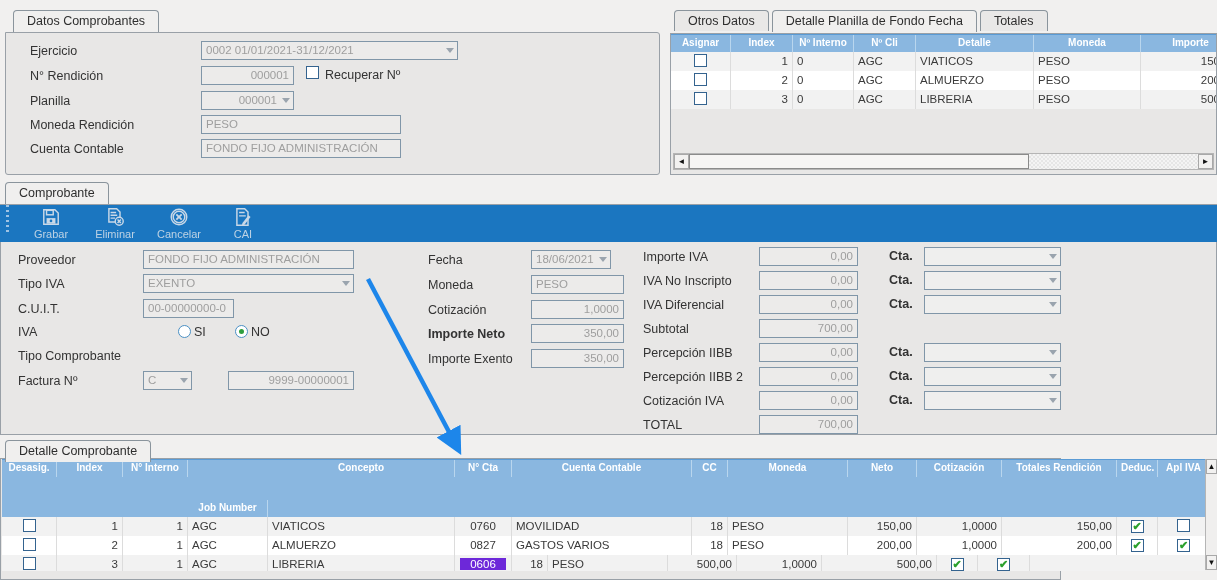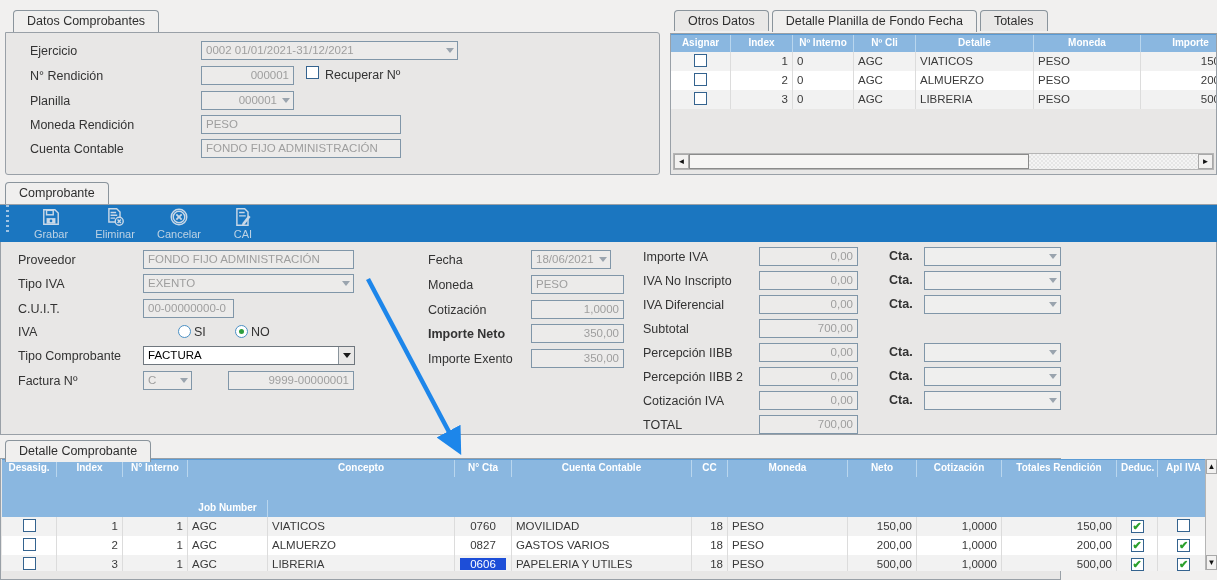--- a/index.html
+++ b/index.html
@@ -38,21 +38,21 @@
   .grow { display:flex; }
   .gh { background:#8ab7e0; border-top:1px solid #5a9bd5; }
   .gh .gc { color:#fff; font-weight:bold; font-size:10px; text-align:center; border-right:1px solid #b9d6ee;
             line-height:16px; height:17px; }
   .gc { flex:0 0 auto; font-size:11.5px; line-height:18px; height:19px; padding:0 4px; white-space:nowrap;
         overflow:hidden; border-right:1px solid #dcdcdc; color:#3a3a3a; }
   .gr-odd  { background:#f2f2f2; }
   .gr-even { background:#ffffff; }
   .gc.r { text-align:right; } .gc.c { text-align:center; }
   .gc .cb { margin-top:2px; }
-  .cell-sel { background:#1d4ed8; color:#fff; padding:0 10px; }
+  .cell-sel { background:#6d28d9; color:#fff; padding:0 10px; }
   .totrow { background:#f0efee; border-top:1px solid #b7b7b7; border-bottom:1px solid #8e8e8e; }
 
   
   #toolbar { position:absolute; left:0; top:22px; width:1217px; height:38px; background:#1b76c0;
              border-top:1px solid #99a0a7; display:flex; align-items:flex-start; }
   .grip { width:3px; height:28px; margin:0 10px 0 6px;
           background-image:repeating-linear-gradient(to bottom,#9fc3e4 0 2px,transparent 2px 5px); }
   .tbtn { width:64px; height:36px; display:flex; flex-direction:column; align-items:center; justify-content:center;
           gap:1px; color:#bdd2e4; font-size:11px; cursor:default; }
   .tbtn svg { display:block; }
@@ -220,23 +220,20 @@
       <div class="lbl" style="left:17px; top:60px;">C.U.I.T.</div>
       <div class="inp" style="left:142px; top:57px; width:91px;">00-00000000-0</div>
 
       <div class="lbl" style="left:17px; top:83px;">IVA</div>
       <span class="radio" style="left:177px; top:83px;"></span>
       <div class="lbl" style="left:193px; top:83px;">SI</div>
       <span class="radio sel" style="left:234px; top:83px;"></span>
       <div class="lbl" style="left:250px; top:83px;">NO</div>
 
       <div class="lbl" style="left:17px; top:107px;">Tipo Comprobante</div>
-      <div class="inp combo-enabled" style="left:142px; top:104px; width:212px; padding-right:18px;">
-        <span>FACTURA</span><span class="combo-btn"></span>
-      </div>
 
       <div class="lbl" style="left:17px; top:132px;">Factura Nº</div>
       <div class="inp" style="left:142px; top:129px; width:49px;">
         <span>C</span><span class="combo-arrow"></span>
       </div>
       <div class="inp right" style="left:227px; top:129px; width:126px;">9999-00000001</div>
 
       <div class="lbl" style="left:427px; top:11px;">Fecha</div>
       <div class="inp" style="left:530px; top:8px; width:80px; padding-right:14px;">
         <span>18/06/2021</span><span class="combo-arrow"></span>
@@ -348,21 +345,20 @@
           <div class="gc c" style="width: 41px;"><span class="cb">✔</span></div>
           <div class="gc c" style="width: 52px;"><span class="cb">✔</span></div>
         </div>
         <div class="grow gr-odd">
           <div class="gc c" style="width: 55px;"><span class="cb"></span></div>
           <div class="gc r" style="width: 66px;">3</div>
           <div class="gc r" style="width: 65px;">1</div>
           <div class="gc" style="width: 80px;">AGC</div>
           <div class="gc" style="width: 187px;">LIBRERIA</div>
           <div class="gc c" style="width: 57px;"><span class="cell-sel">0606</span></div>
-          <div class="gc" style="width: 180px;">PAPELERIA Y UTILES</div>
           <div class="gc r" style="width: 36px;">18</div>
           <div class="gc" style="width: 120px;">PESO</div>
           <div class="gc r" style="width: 69px;">500,00</div>
           <div class="gc r" style="width: 85px;">1,0000</div>
           <div class="gc r" style="width: 115px;">500,00</div>
           <div class="gc c" style="width: 41px;"><span class="cb">✔</span></div>
           <div class="gc c" style="width: 52px;"><span class="cb">✔</span></div>
         </div>
         <div class="grow gr-even">
           <div class="gc" style="width: 55px;"></div>

